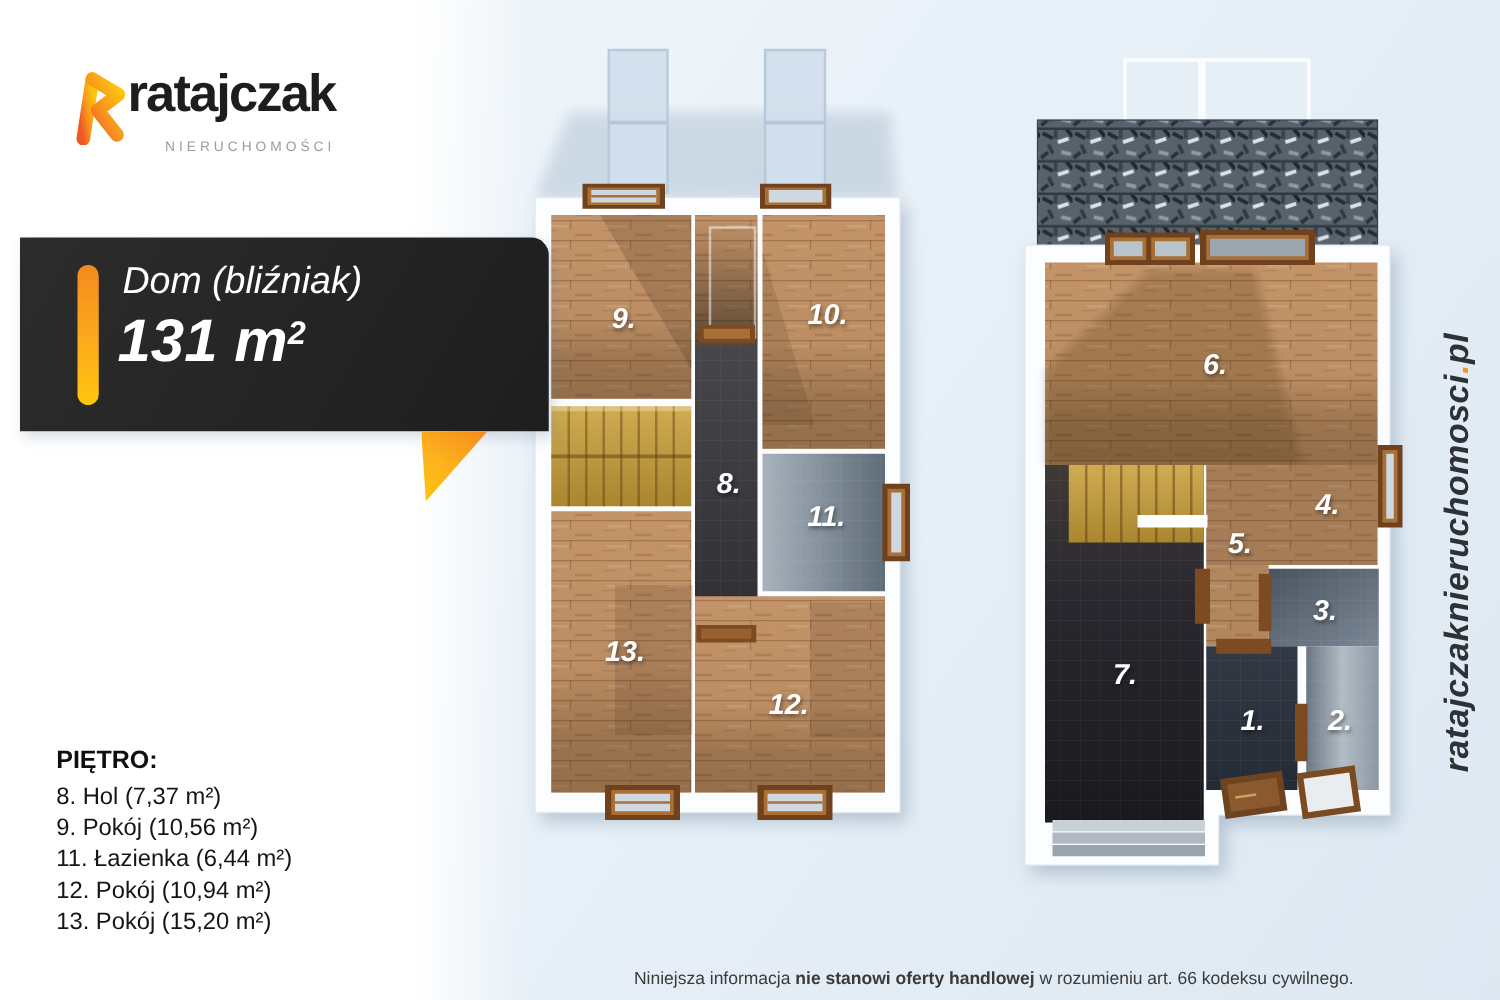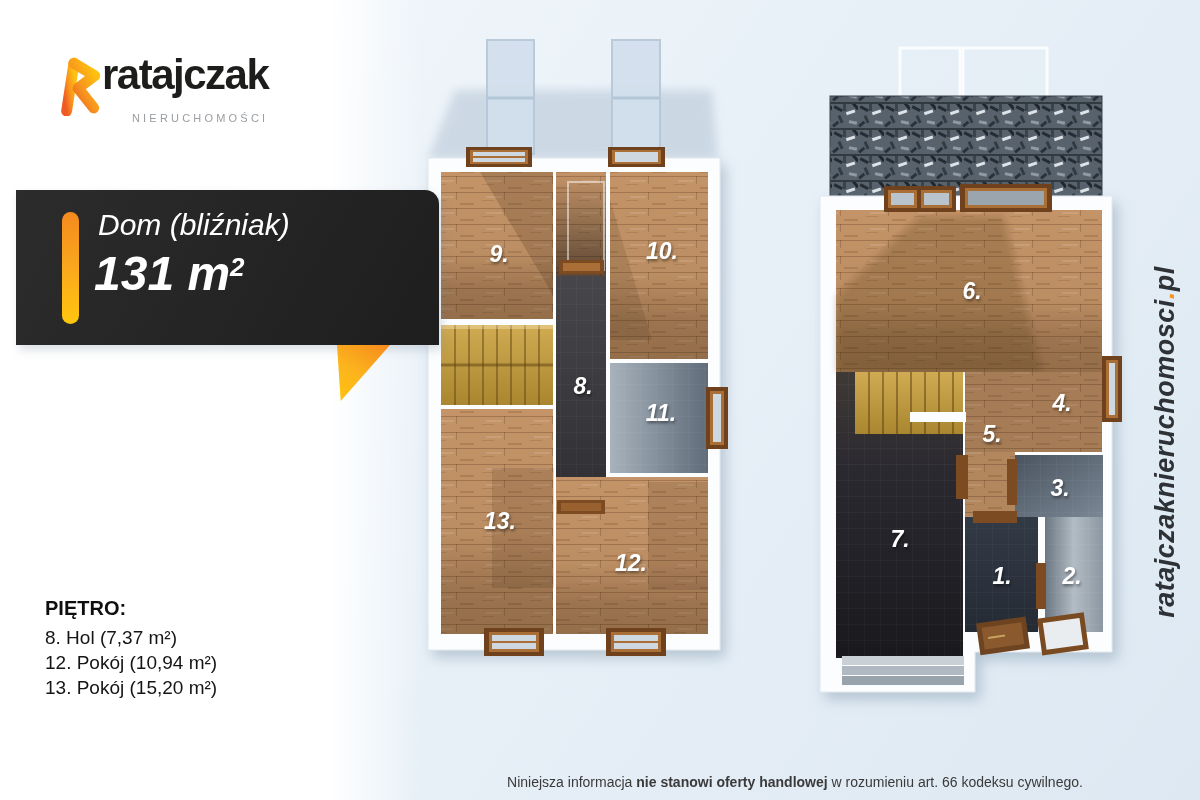--- a/index.html
+++ b/index.html
@@ -360,20 +360,22 @@
     <div class="abs accent-bar"></div>
     <div class="abs card-title">Dom (bliźniak)</div>
     <div class="abs card-area"><span>131 m</span><sup>2</sup></div>
   </div>
   <div class="abs fold"></div>
 
 
   <div class="abs room-list list-pietro">
     <div class="list-heading">PIĘTRO:</div>
     <div class="list-item">8. Hol (7,37 m²)</div>
+    <div class="list-item">9. Pokój (10,56 m²)</div>
+    <div class="list-item">11. Łazienka (6,44 m²)</div>
     <div class="list-item">12. Pokój (10,94 m²)</div>
     <div class="list-item">13. Pokój (15,20 m²)</div>
   </div>
 
   <div class="abs website">
     <span>ratajczaknieruchomosci</span><span class="dot">.</span><span>pl</span>
   </div>
 
   <div class="abs disclaimer">
     <span>Niniejsza informacja </span><b>nie stanowi oferty handlowej</b><span> w rozumieniu art. 66 kodeksu cywilnego.</span>

